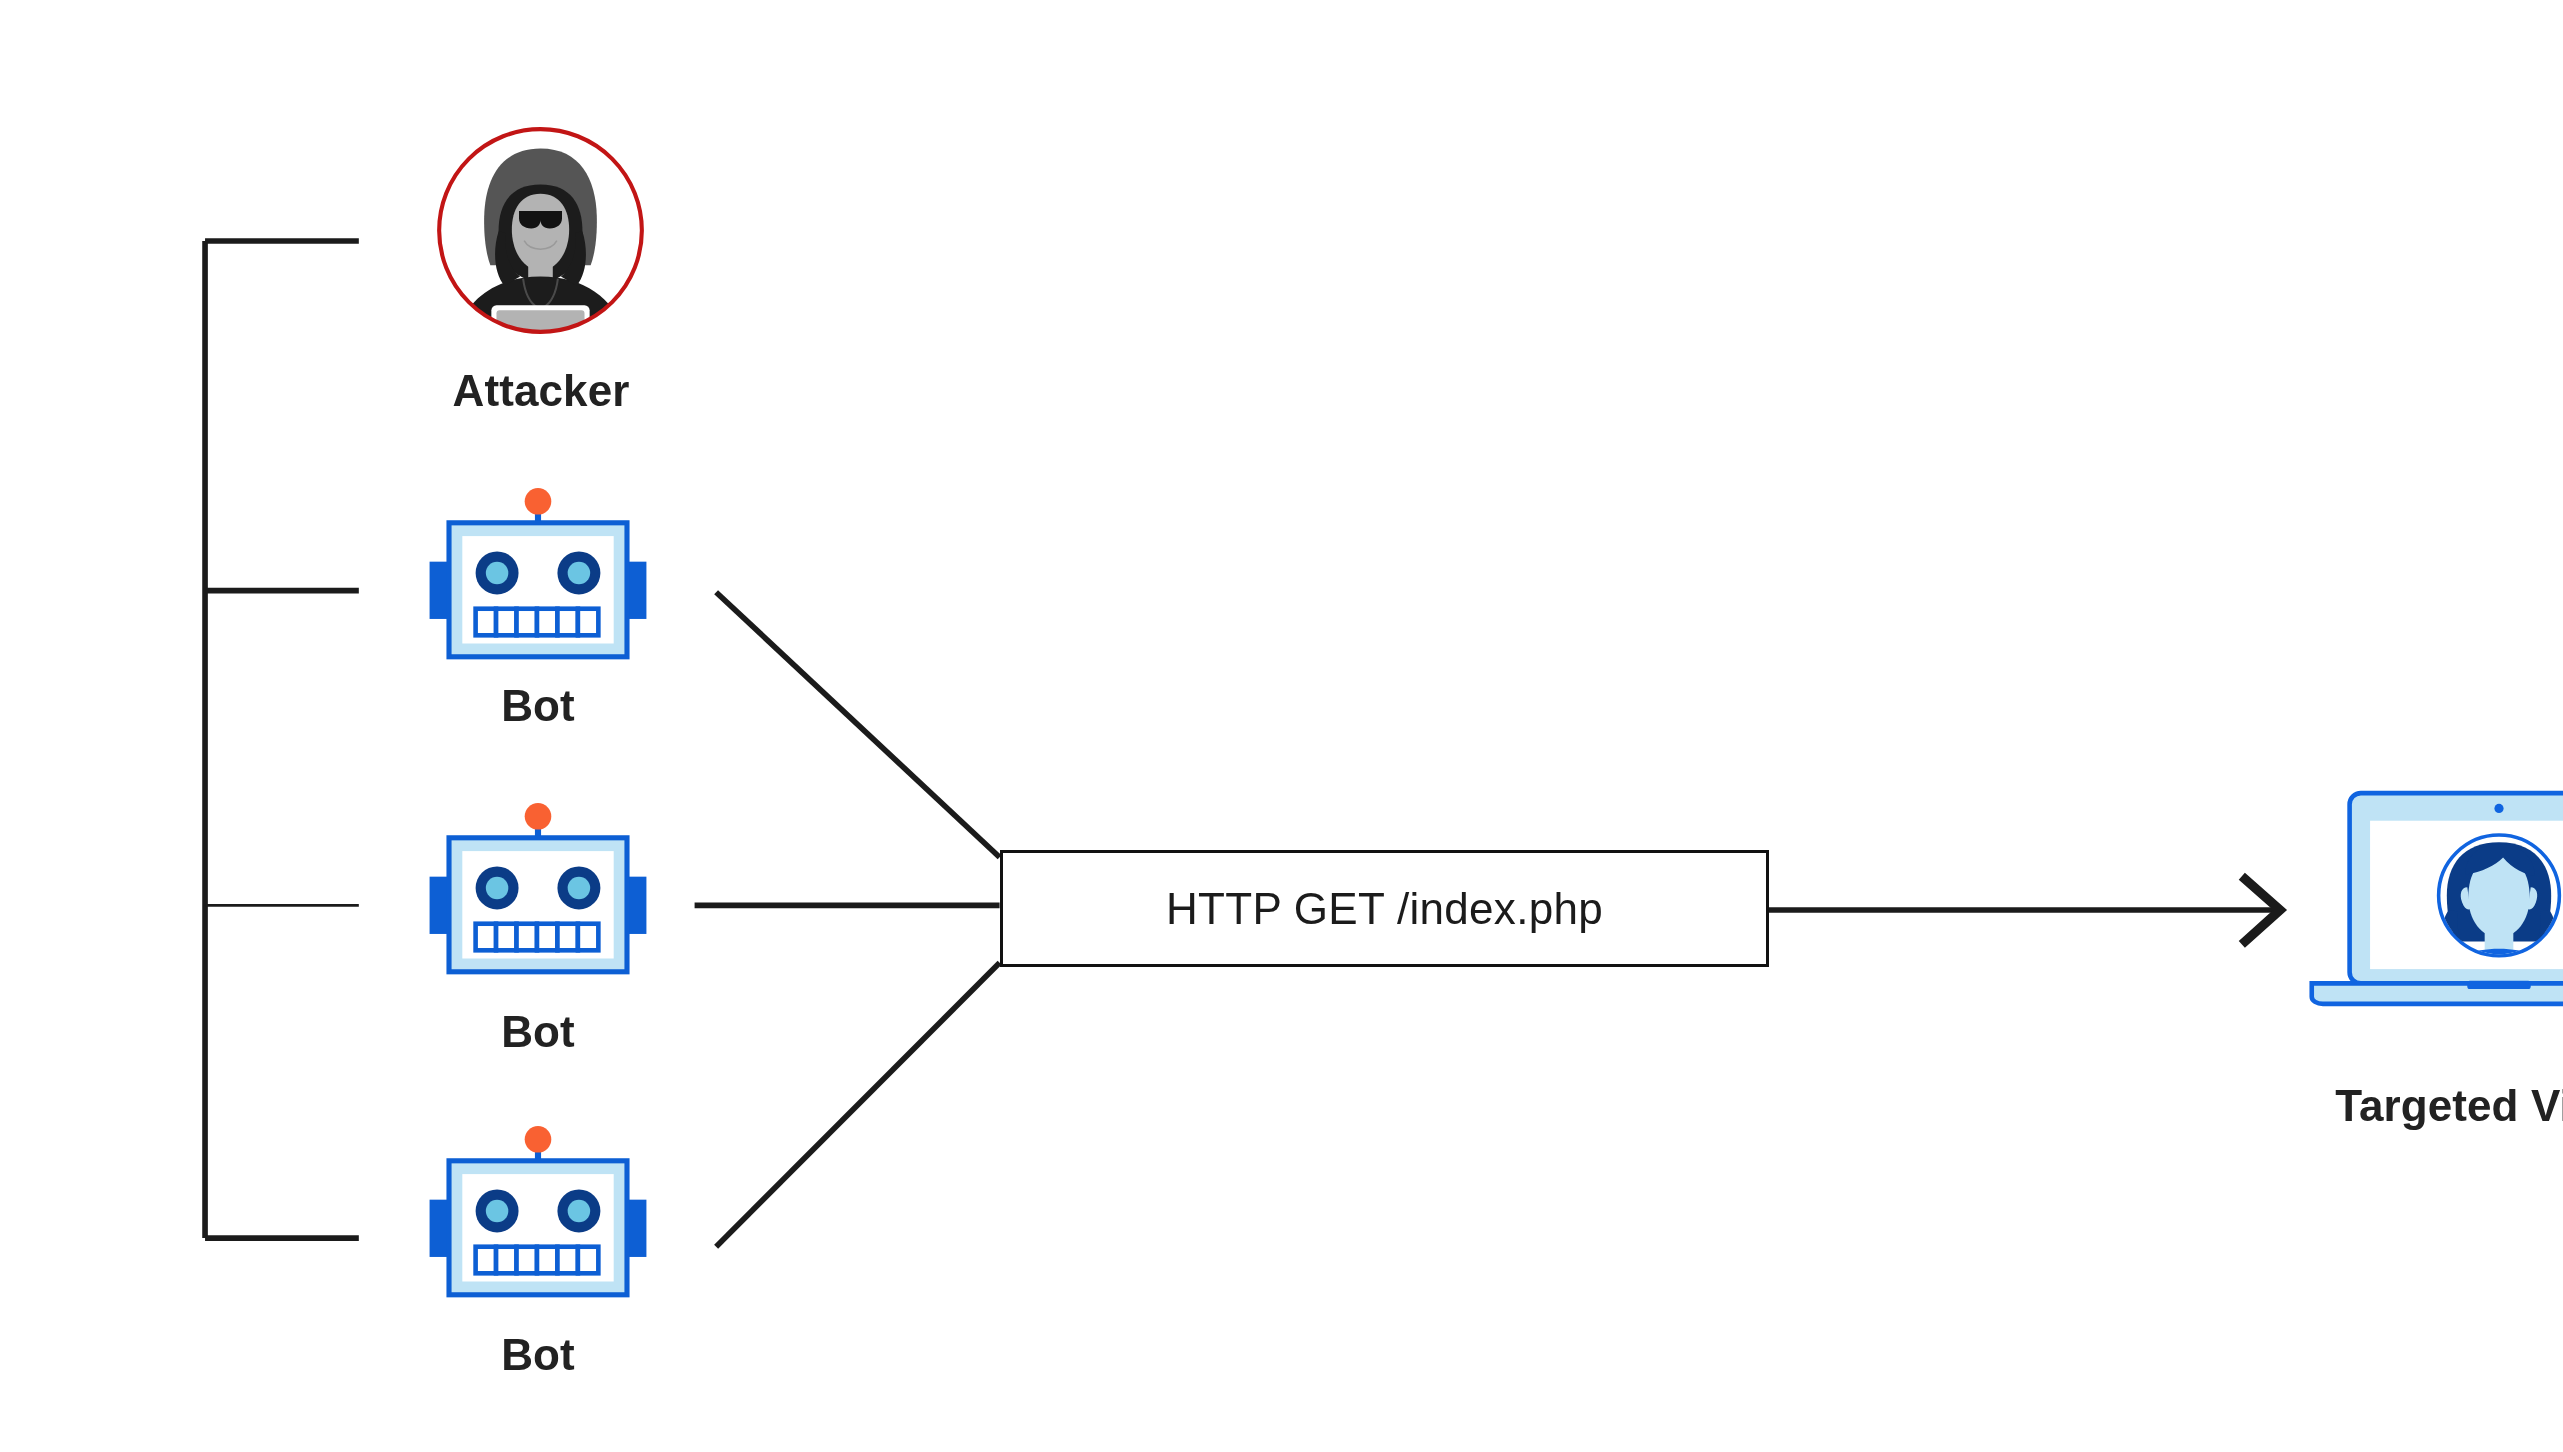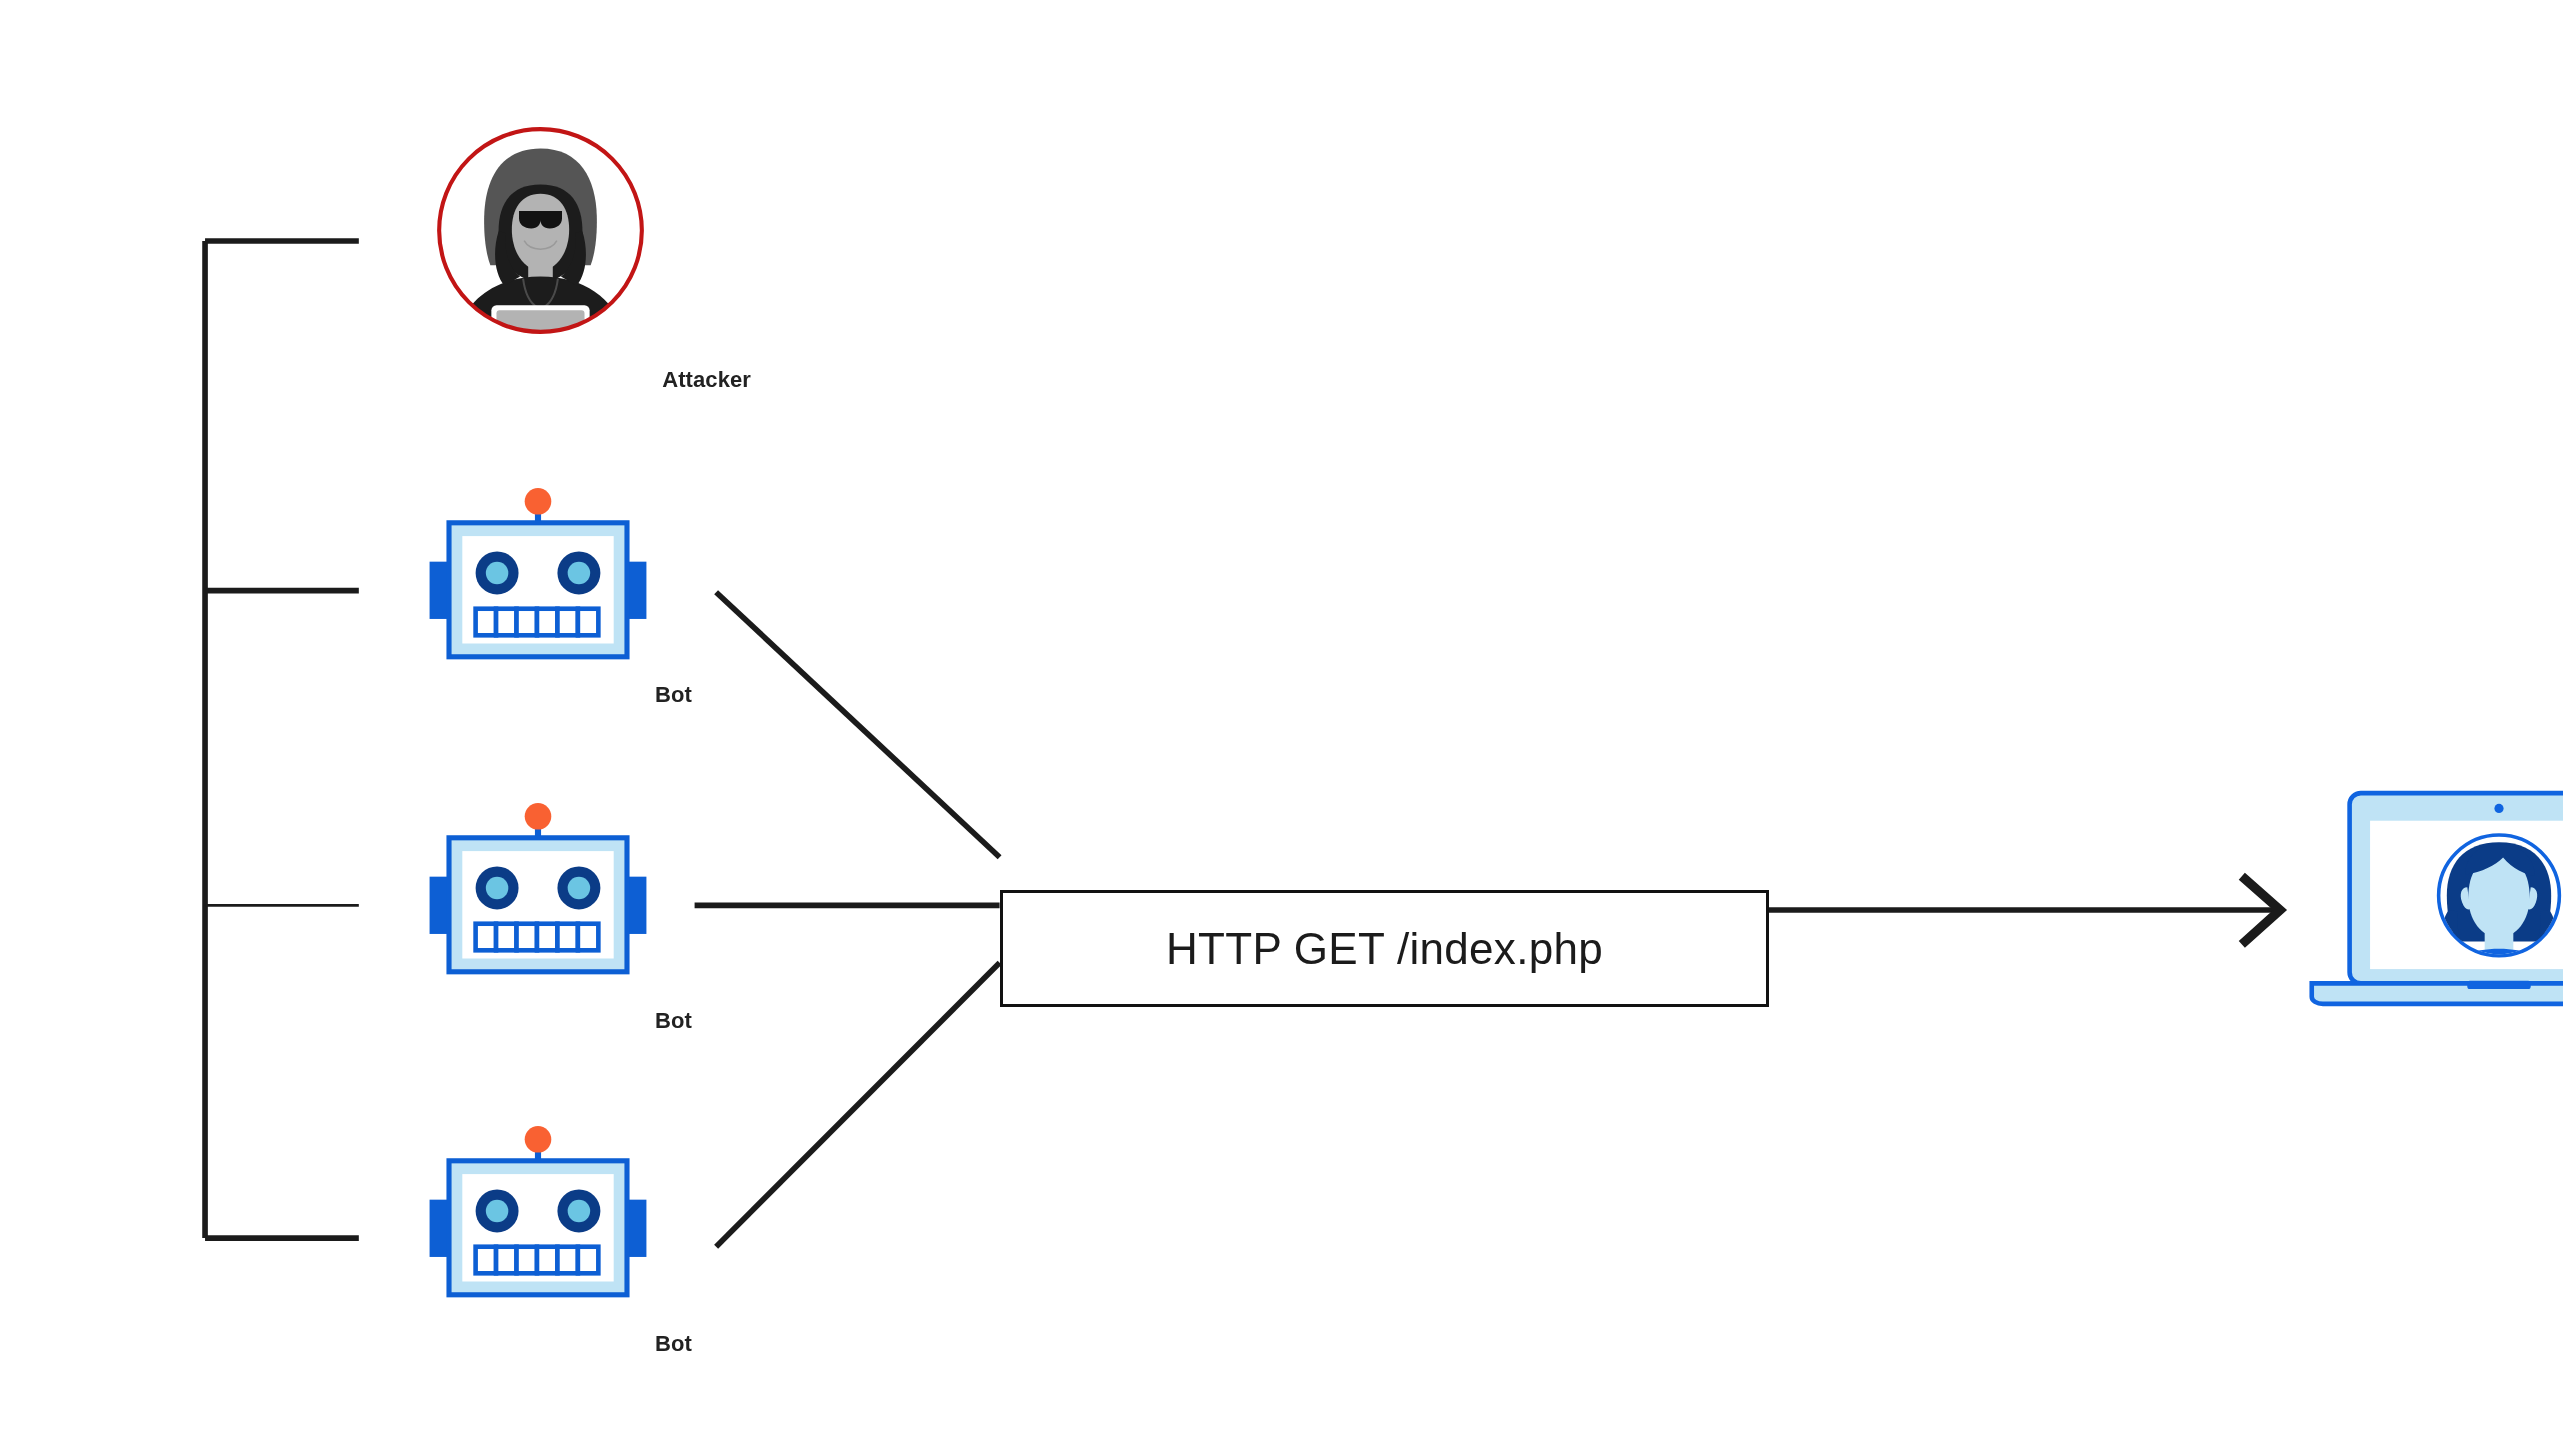--- a/index.html
+++ b/index.html
@@ -5,25 +5,25 @@
 <style>
   html,body{margin:0;padding:0;background:#ffffff;}
   body{
     font-family:"Liberation Sans","DejaVu Sans",sans-serif;
     width:2905px;height:1453px;overflow:hidden;position:relative;
   }
   #stage{position:absolute;left:0;top:0;width:2905px;height:1453px;background:#fff;}
   #svg-layer{position:absolute;left:0;top:0;width:2905px;height:1453px;}
   .node-label{
     position:absolute;
-    font-size:22px;
+    font-size:44px;
     font-weight:700;
     color:#222222;
     letter-spacing:0.1px;
-    text-align:right;
+    text-align:center;
     white-space:nowrap;
     line-height:1;
   }
   .icon-box{position:absolute;}
   .msg-box{
     position:absolute;
     background:#ffffff;
     border:3.1px solid #111111;
     box-sizing:border-box;
     display:flex;
@@ -168,21 +168,21 @@
         <rect x="148" y="238" width="40" height="52"></rect>
         <rect x="188" y="238" width="40" height="52"></rect>
         <rect x="228" y="238" width="40" height="52"></rect>
         <rect x="268" y="238" width="40" height="52"></rect>
         <rect x="308" y="238" width="40" height="52"></rect>
       </g>
     </svg>
   </div>
   <div class="node-label" style="left:384px;top:1333px;width:308px;">Bot</div>
 
-  <div class="msg-box" style="left:1000px;top:850px;width:769px;height:117px;margin-top:40px;">
+  <div class="msg-box" style="left:1000px;top:850px;width:769px;height:117px;">
     <span class="msg-box-text">HTTP GET /index.php</span>
   </div>
 
   <div class="icon-box" style="left:2304px;top:789px;width:390px;height:220px;">
     <svg viewBox="0 0 760 430" width="390" height="220">
 
       <rect x="88" y="8" width="584" height="372" rx="22" fill="#bfe3f5" stroke="#1064e0" stroke-width="9"></rect>
       <circle cx="380" cy="38" r="9" fill="#1064e0"></circle>
       <rect x="128" y="62" width="504" height="290" fill="#ffffff"></rect>
 

